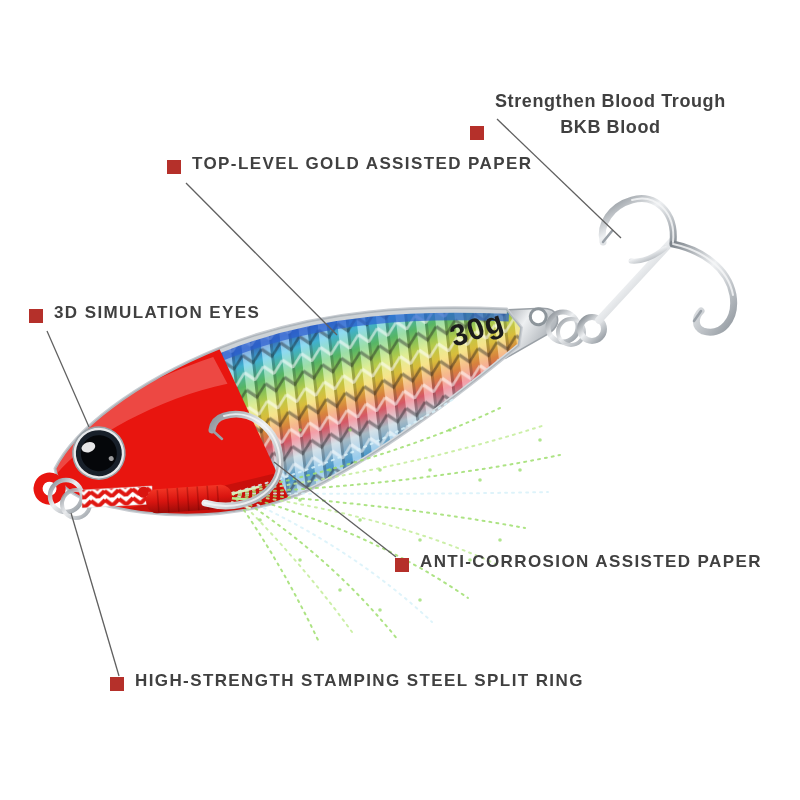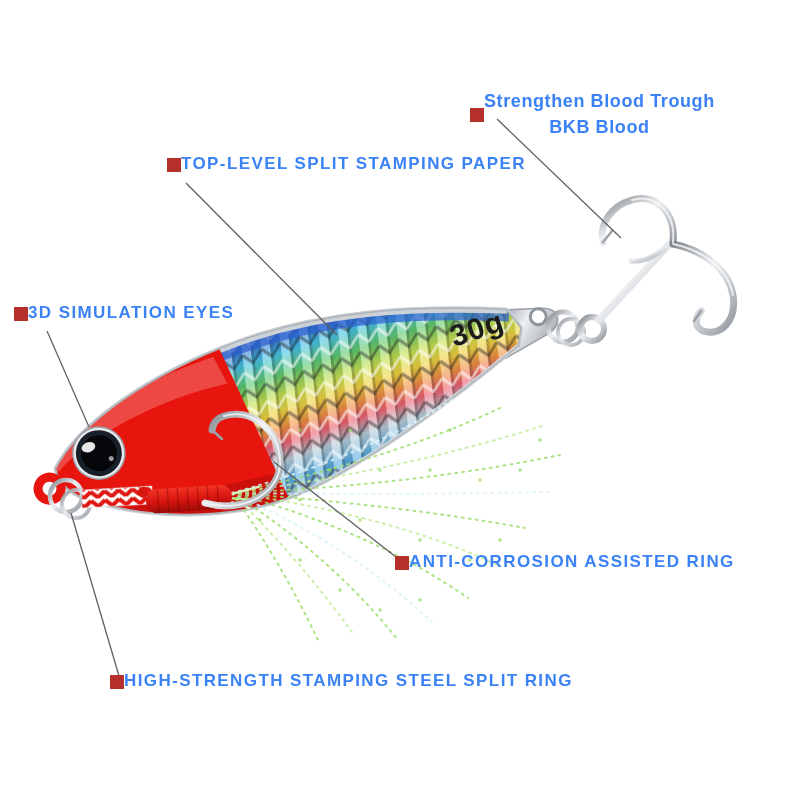--- a/index.html
+++ b/index.html
@@ -2,22 +2,22 @@
 <html><head>
 <meta charset="utf-8">
 <style>
   html,body{margin:0;padding:0;background:#ffffff;}
   #stage{
     position:relative;width:800px;height:800px;background:#ffffff;overflow:hidden;
     font-family:"Liberation Sans","DejaVu Sans",sans-serif;
   }
   #art{position:absolute;left:0;top:0;}
   .callout{
-    position:absolute;display:flex;align-items:center;
-    color:#3b82f6;font-size:17px;font-weight:600;letter-spacing:1.4px;white-space:nowrap;
+    position:absolute;display:flex;align-items:flex-end;gap:11px;
+    color:#404040;font-size:17px;font-weight:600;letter-spacing:1.4px;white-space:nowrap;
   }
   .callout .bullet{
     width:14px;height:14px;background:#b5302a;flex:0 0 auto;margin-top:2px;
   }
   .callout.two-line{letter-spacing:0.6px;font-size:18px;}
   .callout.two-line .lines{display:flex;flex-direction:column;align-items:center;line-height:1.45;}
 </style>
 </head>
 <body>
 
@@ -202,31 +202,31 @@
   <div class="callout two-line" style="left:470px;top:88px">
     <span class="bullet"></span>
     <span class="lines">
       <span>Strengthen Blood Trough</span>
       <span>BKB Blood</span>
     </span>
   </div>
 
   <div class="callout" style="left:167px;top:154px">
     <span class="bullet"></span>
-    <span>TOP-LEVEL SPLIT STAMPING PAPER</span>
-  </div>
-
-  <div class="callout" style="left:14px;top:303px">
+    <span>TOP-LEVEL GOLD ASSISTED PAPER</span>
+  </div>
+
+  <div class="callout" style="left:29px;top:303px">
     <span class="bullet"></span>
     <span>3D SIMULATION EYES</span>
   </div>
 
   <div class="callout" style="left:395px;top:552px">
     <span class="bullet"></span>
-    <span>ANTI-CORROSION ASSISTED RING</span>
+    <span>ANTI-CORROSION ASSISTED PAPER</span>
   </div>
 
   <div class="callout" style="left:110px;top:671px">
     <span class="bullet"></span>
     <span>HIGH-STRENGTH STAMPING STEEL SPLIT RING</span>
   </div>
 
 </div>
 
 </body></html>

